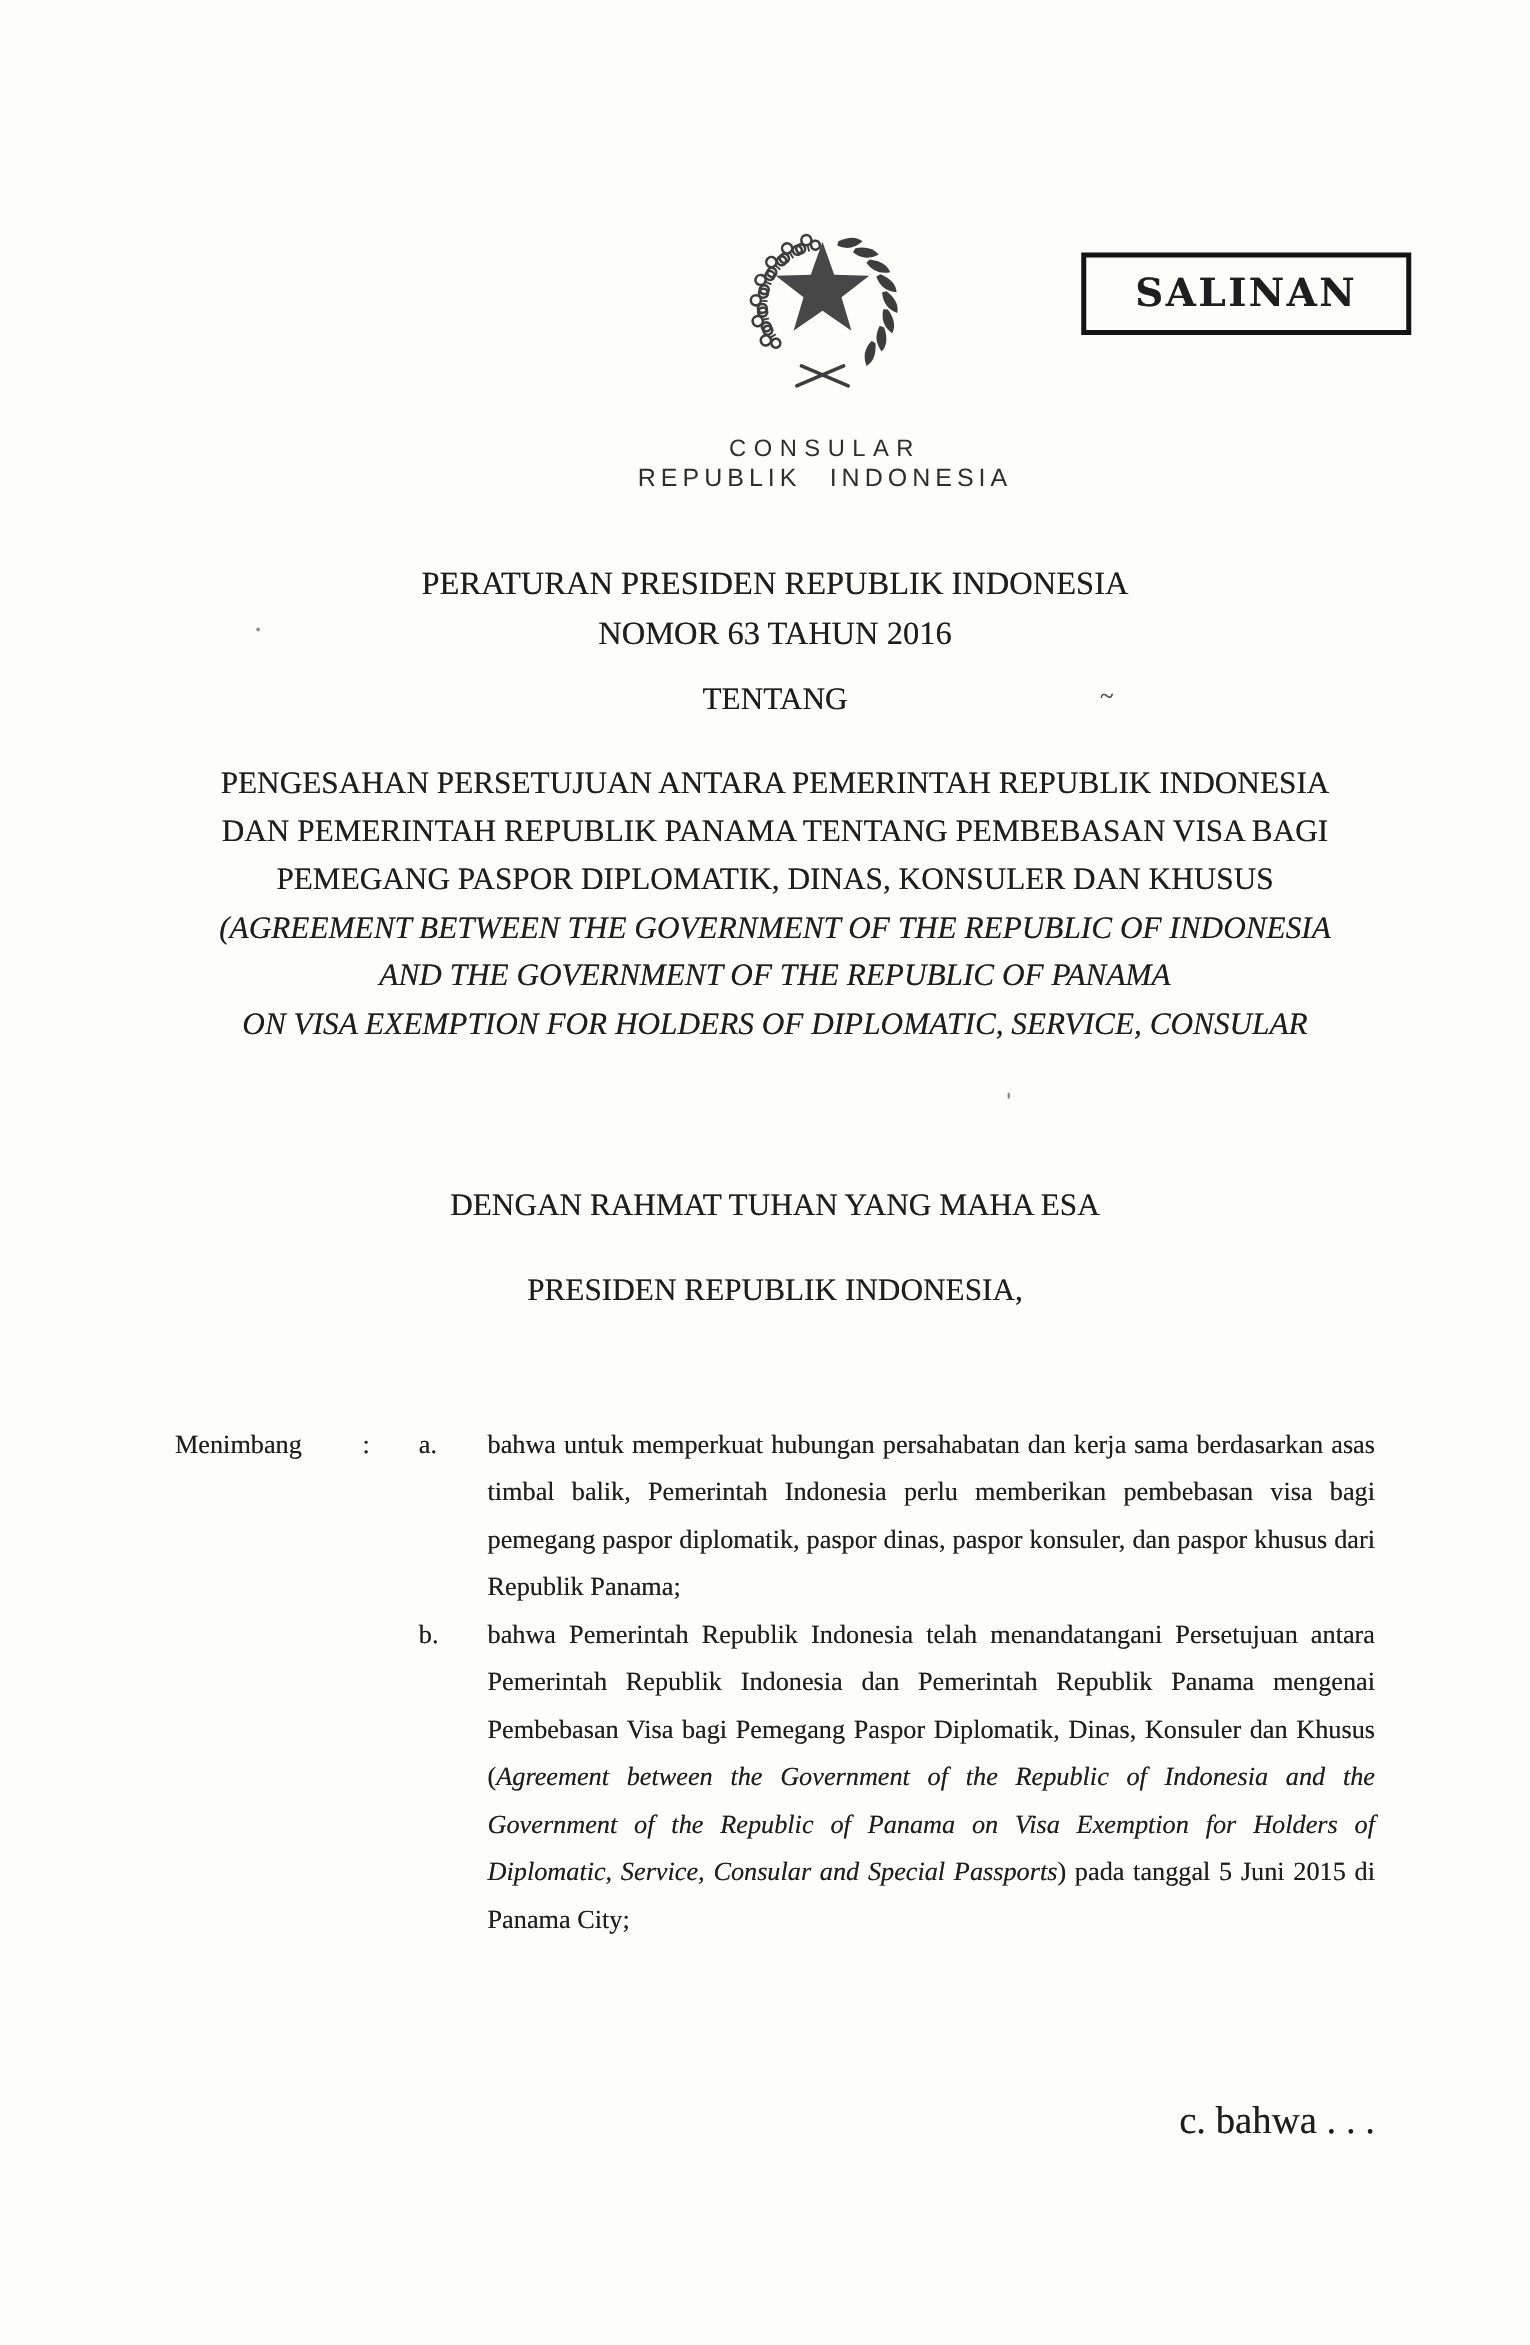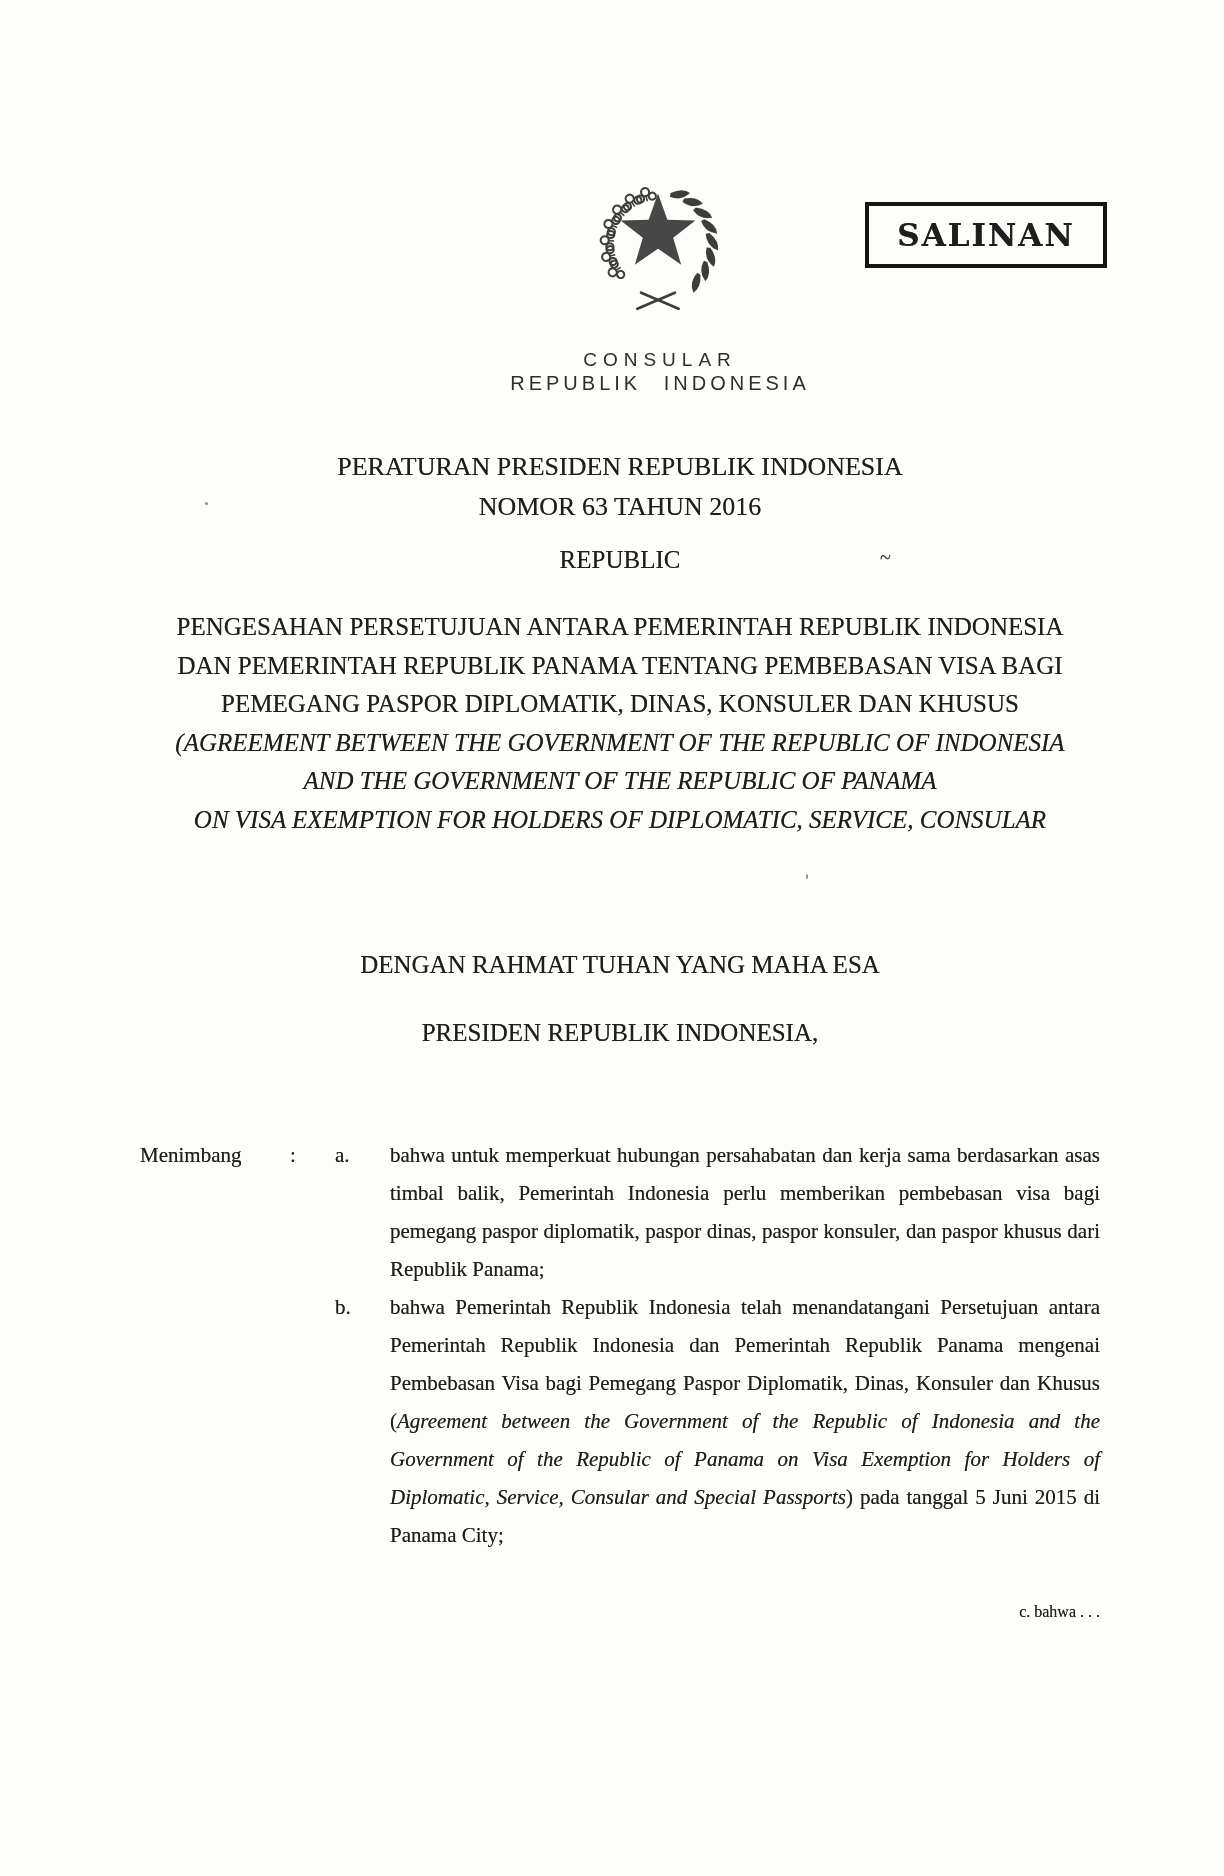--- a/index.html
+++ b/index.html
@@ -10,21 +10,21 @@
     background:#fdfdfa;
     font-family:"Liberation Serif", serif;
     color:#1e1e1e;
     overflow:hidden;
     text-shadow:0 0 .35px rgba(25,25,25,.65);
   }
 
   
   .stamp {
     position:absolute; left:865px; top:202px;
-    width:242px; height:66px; box-sizing:border-box;
+    width:264px; height:66px; box-sizing:border-box;
     border:4px solid #141414;
     display:flex; align-items:center; justify-content:center;
     font-family:"DejaVu Serif", serif;
     font-weight:bold; font-size:31px; letter-spacing:2px;
   }
 
   
   .emblem { position:absolute; left:583px; top:168px; width:150px; height:152px; }
 
   
@@ -55,22 +55,22 @@
   .c-label { width:150px; flex:0 0 150px; }
   .c-colon { width:45px;  flex:0 0 45px; }
   .c-items { flex:1; }
   .c-item  { display:flex; align-items:flex-start; }
   .c-marker{ width:55px; flex:0 0 55px; }
   .c-text  { flex:1; text-align:justify; }
   .c-text i{ font-style:italic; }
 
   
   .catchword {
-    position:absolute; right:124px; top:1603px;
-    font-size:16px;
+    position:absolute; right:124px; top:1678px;
+    font-size:31px;
   }
 
   .speck { position:absolute; background:#8d8d8d; border-radius:50%; }
 </style>
 </head>
 <body>
 
 <div class="page">
 
   <svg class="emblem" viewBox="0 0 160 160" aria-hidden="true">
@@ -116,21 +116,21 @@
   <div class="letterhead">
     <div class="lh1">CONSULAR</div>
     <div class="lh2">REPUBLIK INDONESIA</div>
   </div>
 
   <div class="col h-reg">
     <div>PERATURAN PRESIDEN REPUBLIK INDONESIA</div>
     <div>NOMOR 63 TAHUN 2016</div>
   </div>
 
-  <div class="col h-tent">REPUBLIC</div>
+  <div class="col h-tent">TENTANG</div>
   <div class="tentang-mark">~</div>
 
   <div class="col subject">
     <div>PENGESAHAN PERSETUJUAN ANTARA PEMERINTAH REPUBLIK INDONESIA</div>
     <div>DAN PEMERINTAH REPUBLIK PANAMA TENTANG PEMBEBASAN VISA BAGI</div>
     <div>PEMEGANG PASPOR DIPLOMATIK, DINAS, KONSULER DAN KHUSUS</div>
     <div class="it">(AGREEMENT BETWEEN THE GOVERNMENT OF THE REPUBLIC OF INDONESIA</div>
     <div class="it">AND THE GOVERNMENT OF THE REPUBLIC OF PANAMA</div>
     <div class="it">ON VISA EXEMPTION FOR HOLDERS OF DIPLOMATIC, SERVICE, CONSULAR</div>
   </div>

